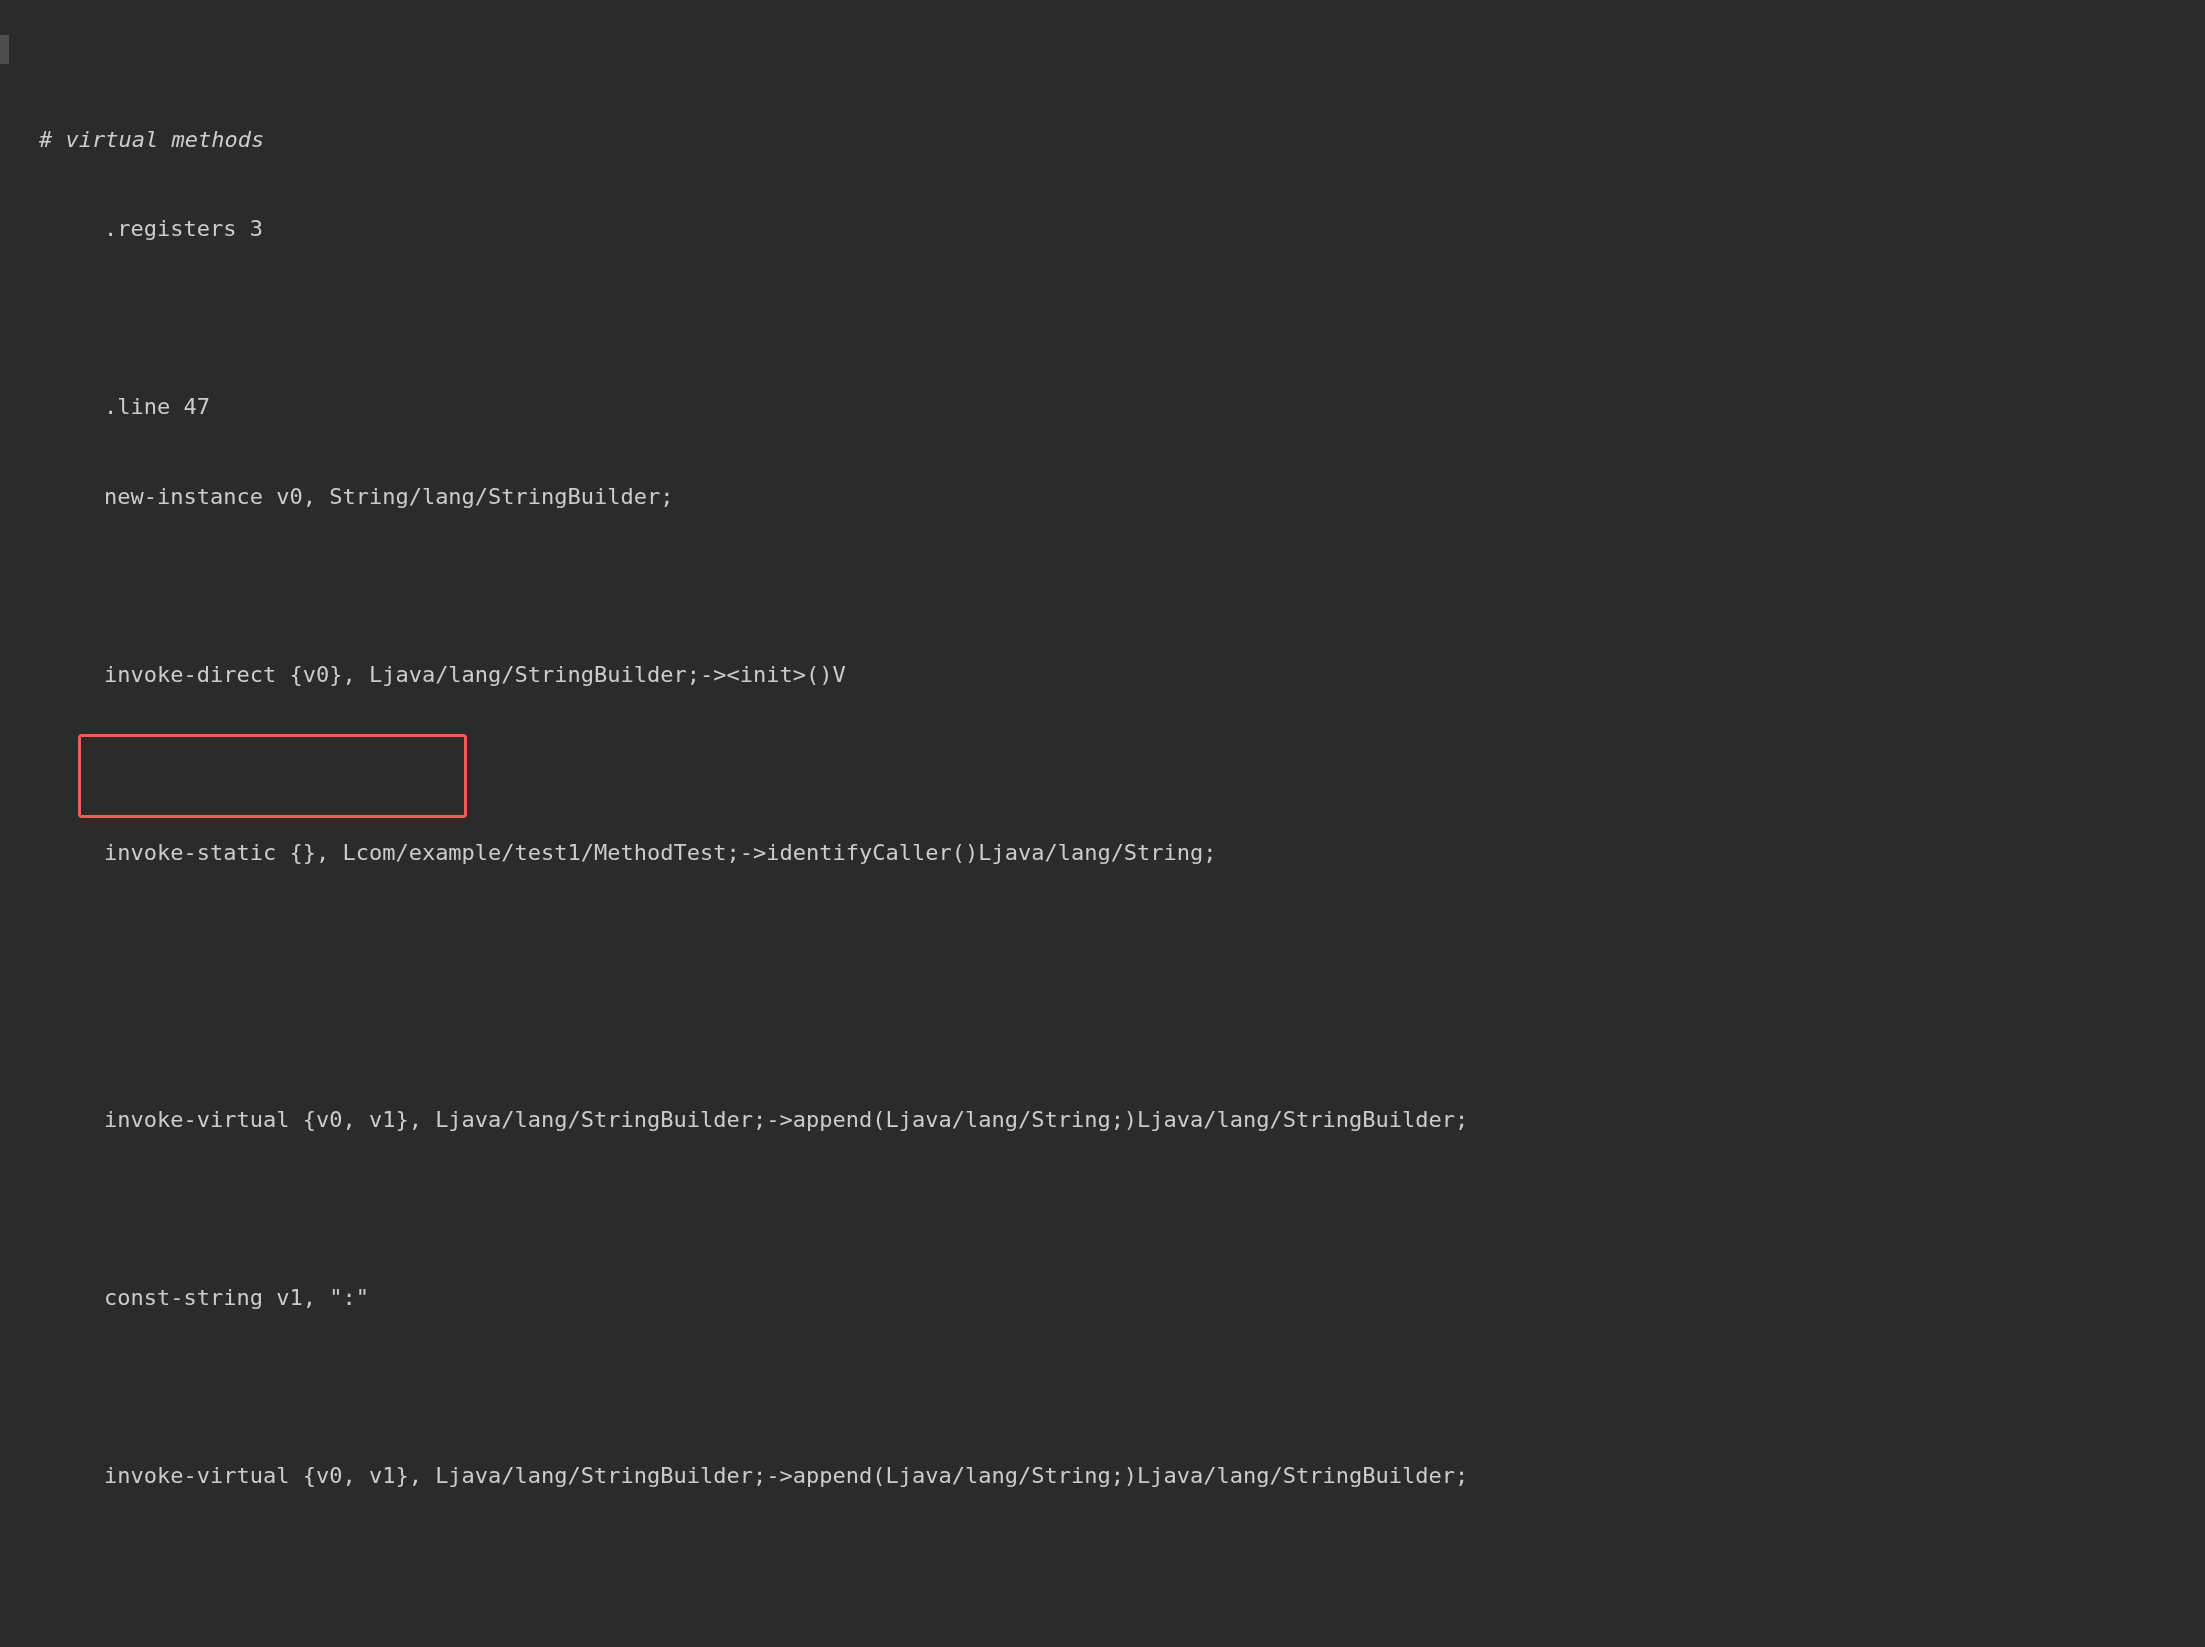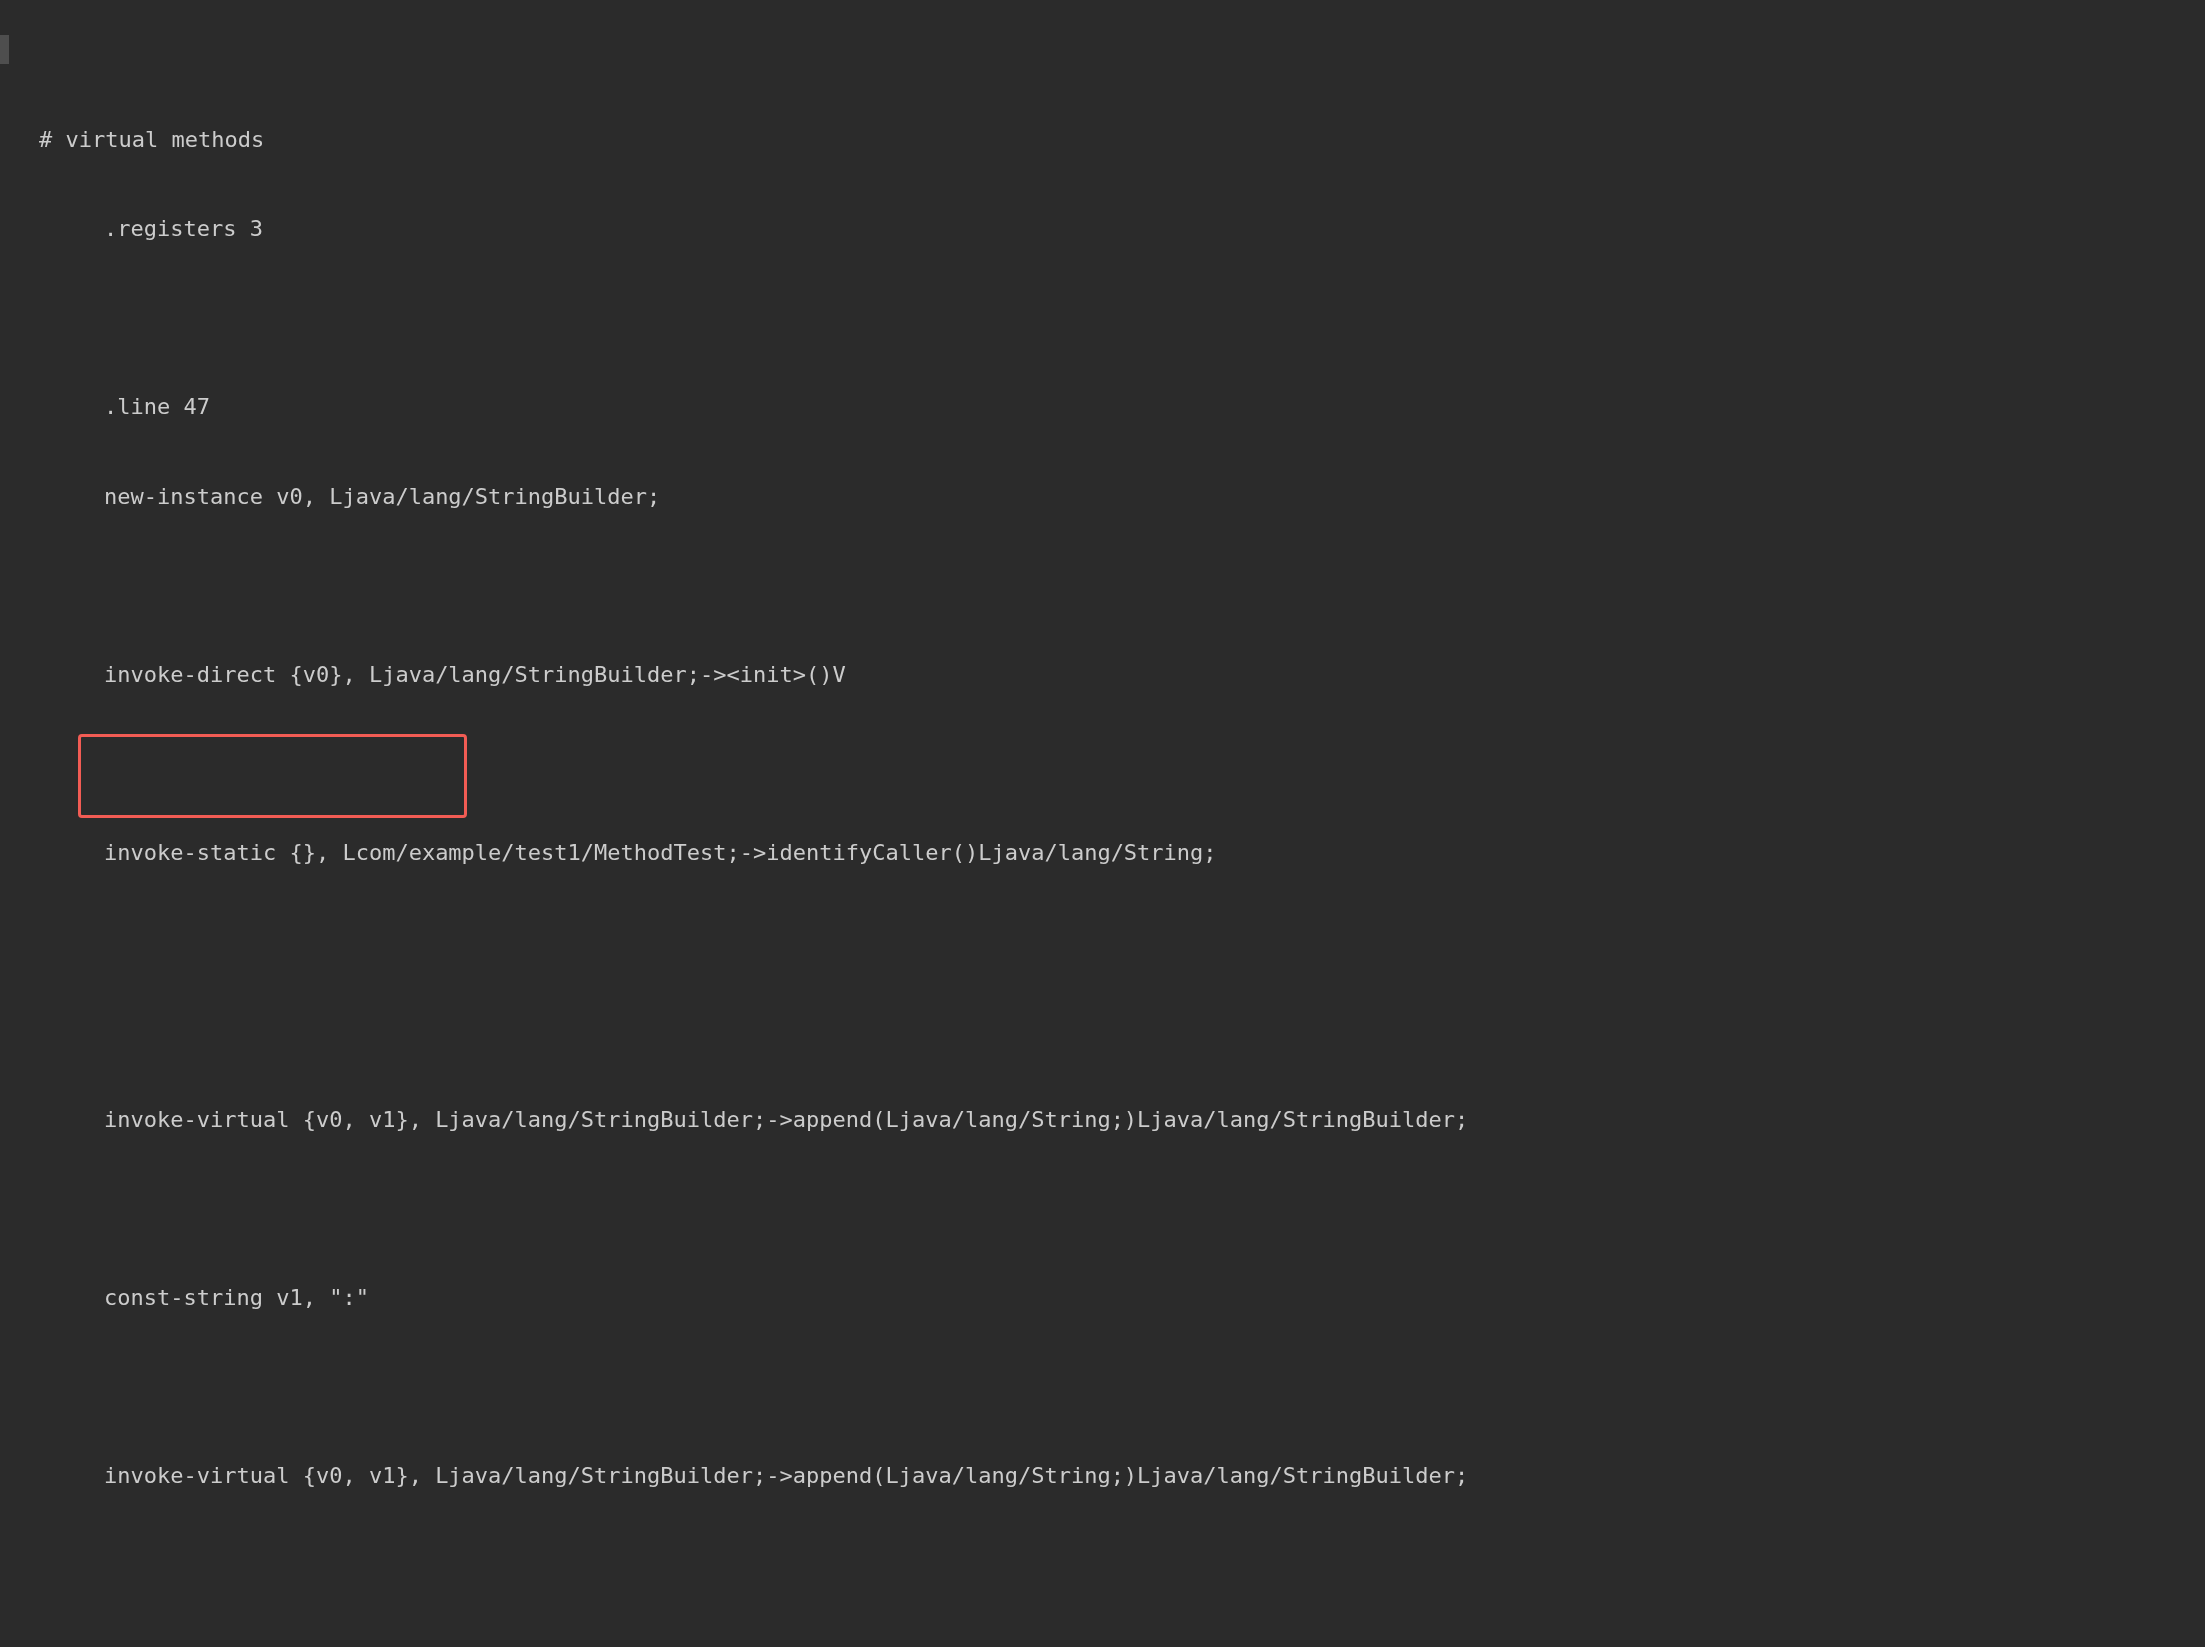--- a/index.html
+++ b/index.html
@@ -20,40 +20,40 @@
   }
   .gutter-mark {
     position: absolute;
     left: 0;
     top: 35px;
     width: 9px;
     height: 28.5px;
     background: #4e4e4e;
   }
   .line { display: block; min-height: 1.35em; }
-  .ind1 { padding-left: 26px; }
+  .ind1 { padding-left: 26px; font-style: italic; }
   .ind2 { padding-left: 91px; }
   .highlight-box {
     position: absolute;
     border: 3.2px solid #f25c54;
     border-radius: 3.9px;
     pointer-events: none;
   }
 </style>
 </head>
 <body>
 
 <div class="editor">
   <div class="gutter-mark"></div>
 
   <span class="line ind1"># virtual methods</span>
   <span class="line ind2">.registers 3</span>
   <span class="line ind2"></span>
   <span class="line ind2">.line 47</span>
-  <span class="line ind2">new-instance v0, Ljava/lang/StringBuilder;</span>
+  <span class="line ind2">new-instance v0, String/lang/StringBuilder;</span>
   <span class="line ind2"></span>
   <span class="line ind2">invoke-direct {v0}, Ljava/lang/StringBuilder;-&gt;&lt;init&gt;()V</span>
   <span class="line ind2"></span>
   <span class="line ind2">invoke-static {}, Lcom/example/test1/MethodTest;-&gt;identifyCaller()Ljava/lang/String;</span>
   <span class="line ind2"></span>
   <span class="line ind2"></span>
   <span class="line ind2">invoke-virtual {v0, v1}, Ljava/lang/StringBuilder;-&gt;append(Ljava/lang/String;)Ljava/lang/StringBuilder;</span>
   <span class="line ind2"></span>
   <span class="line ind2">const-string v1, ":"</span>
   <span class="line ind2"></span>

